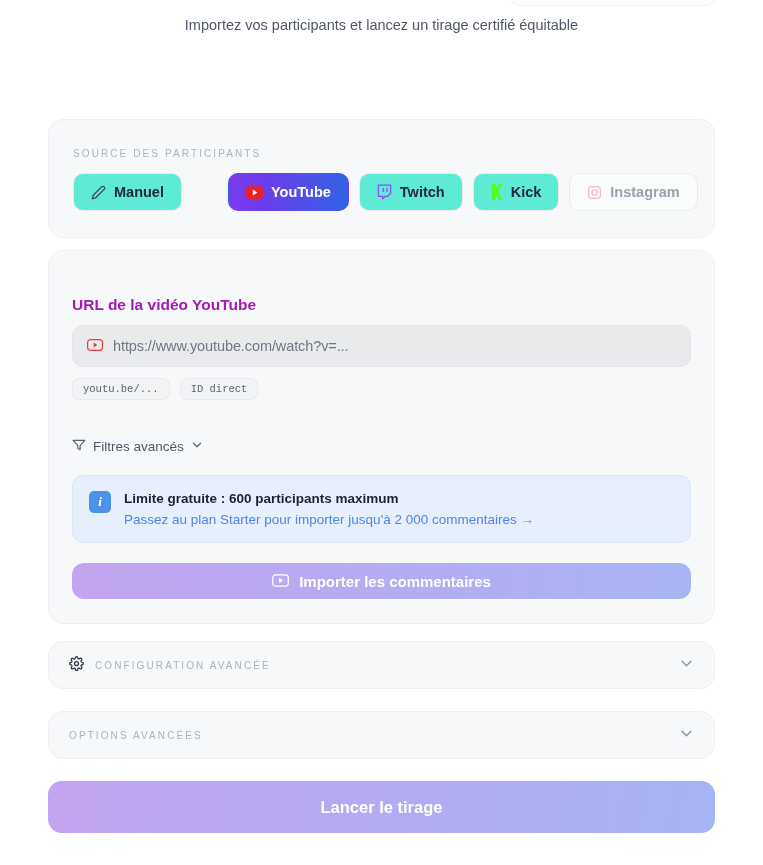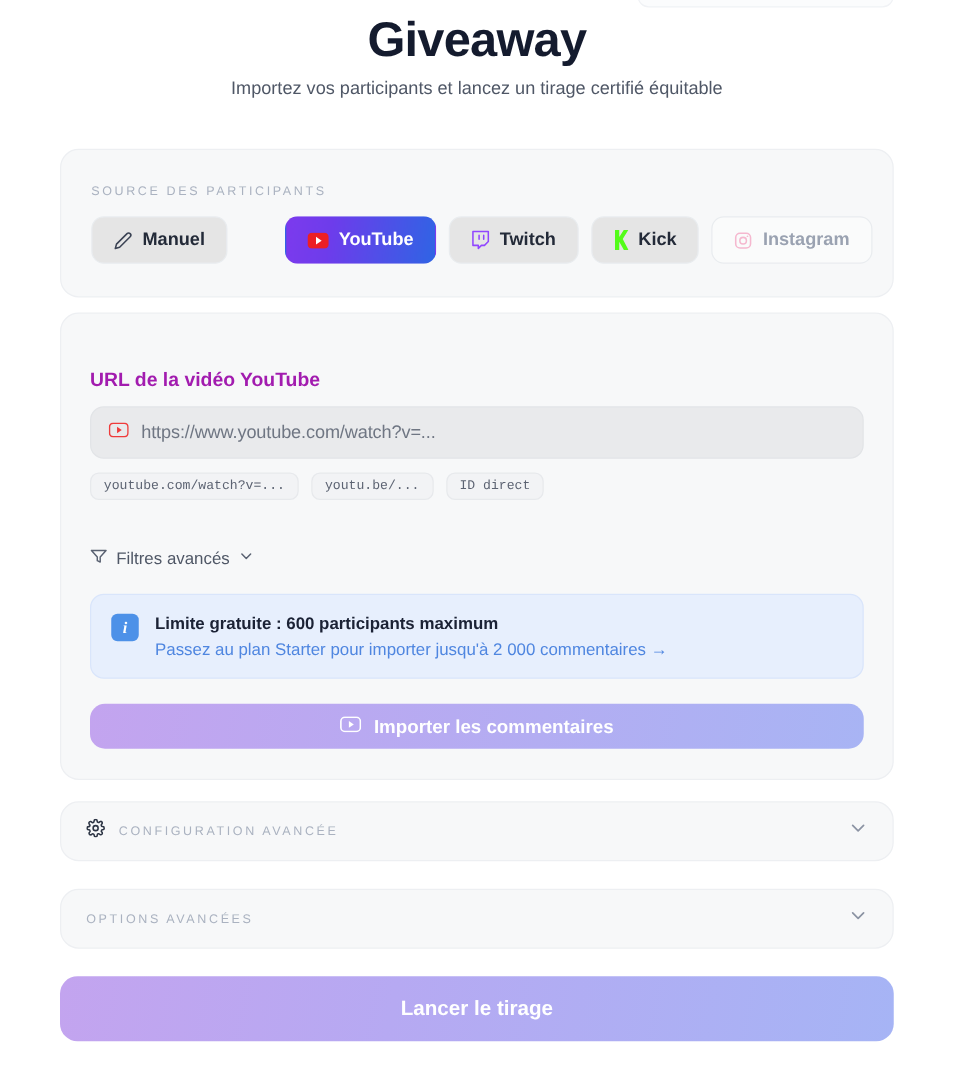--- a/index.html
+++ b/index.html
@@ -76,21 +76,21 @@
     margin-top: 14px;
   }
 
   .tab {
     display: flex;
     align-items: center;
     gap: 8px;
     height: 38px;
     padding: 0 17px;
     border-radius: 10px;
-    background: #e5e5e5;
+    background: #5eead4;
     border: 1px solid #e9ecef;
     font-size: 14.5px;
     font-weight: bold;
     color: #232a38;
     cursor: pointer;
     white-space: nowrap;
   }
 
   .tab.active {
     background: linear-gradient(100deg, #7c3aed 0%, #6d3ceb 30%, #2f64e4 100%);
@@ -254,21 +254,20 @@
   }
 </style>
 </head>
 <body>
 
 <div class="page">
 
   <div class="top-ghost"></div>
 
   <div class="header">
-    <div class="title">Giveaway</div>
     <div class="subtitle">Importez vos participants et lancez un tirage certifié équitable</div>
   </div>
 
   <div class="wrap card source-card">
     <div class="eyebrow">SOURCE DES PARTICIPANTS</div>
 
     <div class="source-tabs">
 
       <div class="tab">
         <span>
@@ -330,21 +329,20 @@
       <span>
         <svg width="16" height="12" viewBox="0 0 24 18">
           <rect x="0.9" y="0.9" width="22.2" height="16.2" rx="4.5" fill="none" stroke="#ef3b3b" stroke-width="1.8"></rect>
           <path d="M10 5.2 15.6 9 10 12.8z" fill="#ef3b3b"></path>
         </svg>
       </span>
       <span class="url-placeholder">https://www.youtube.com/watch?v=...</span>
     </div>
 
     <div class="chips">
-      <div class="chip">youtube.com/watch?v=...</div>
       <div class="chip">youtu.be/...</div>
       <div class="chip">ID direct</div>
     </div>
 
     <div class="filters-row">
       <span>
         <svg width="14" height="14" viewBox="0 0 24 24" fill="none" stroke="#5a6272" stroke-width="2" stroke-linejoin="round" stroke-linecap="round">
           <path d="M2 4h20l-8 9v7l-4-2v-5z"></path>
         </svg>
       </span>

